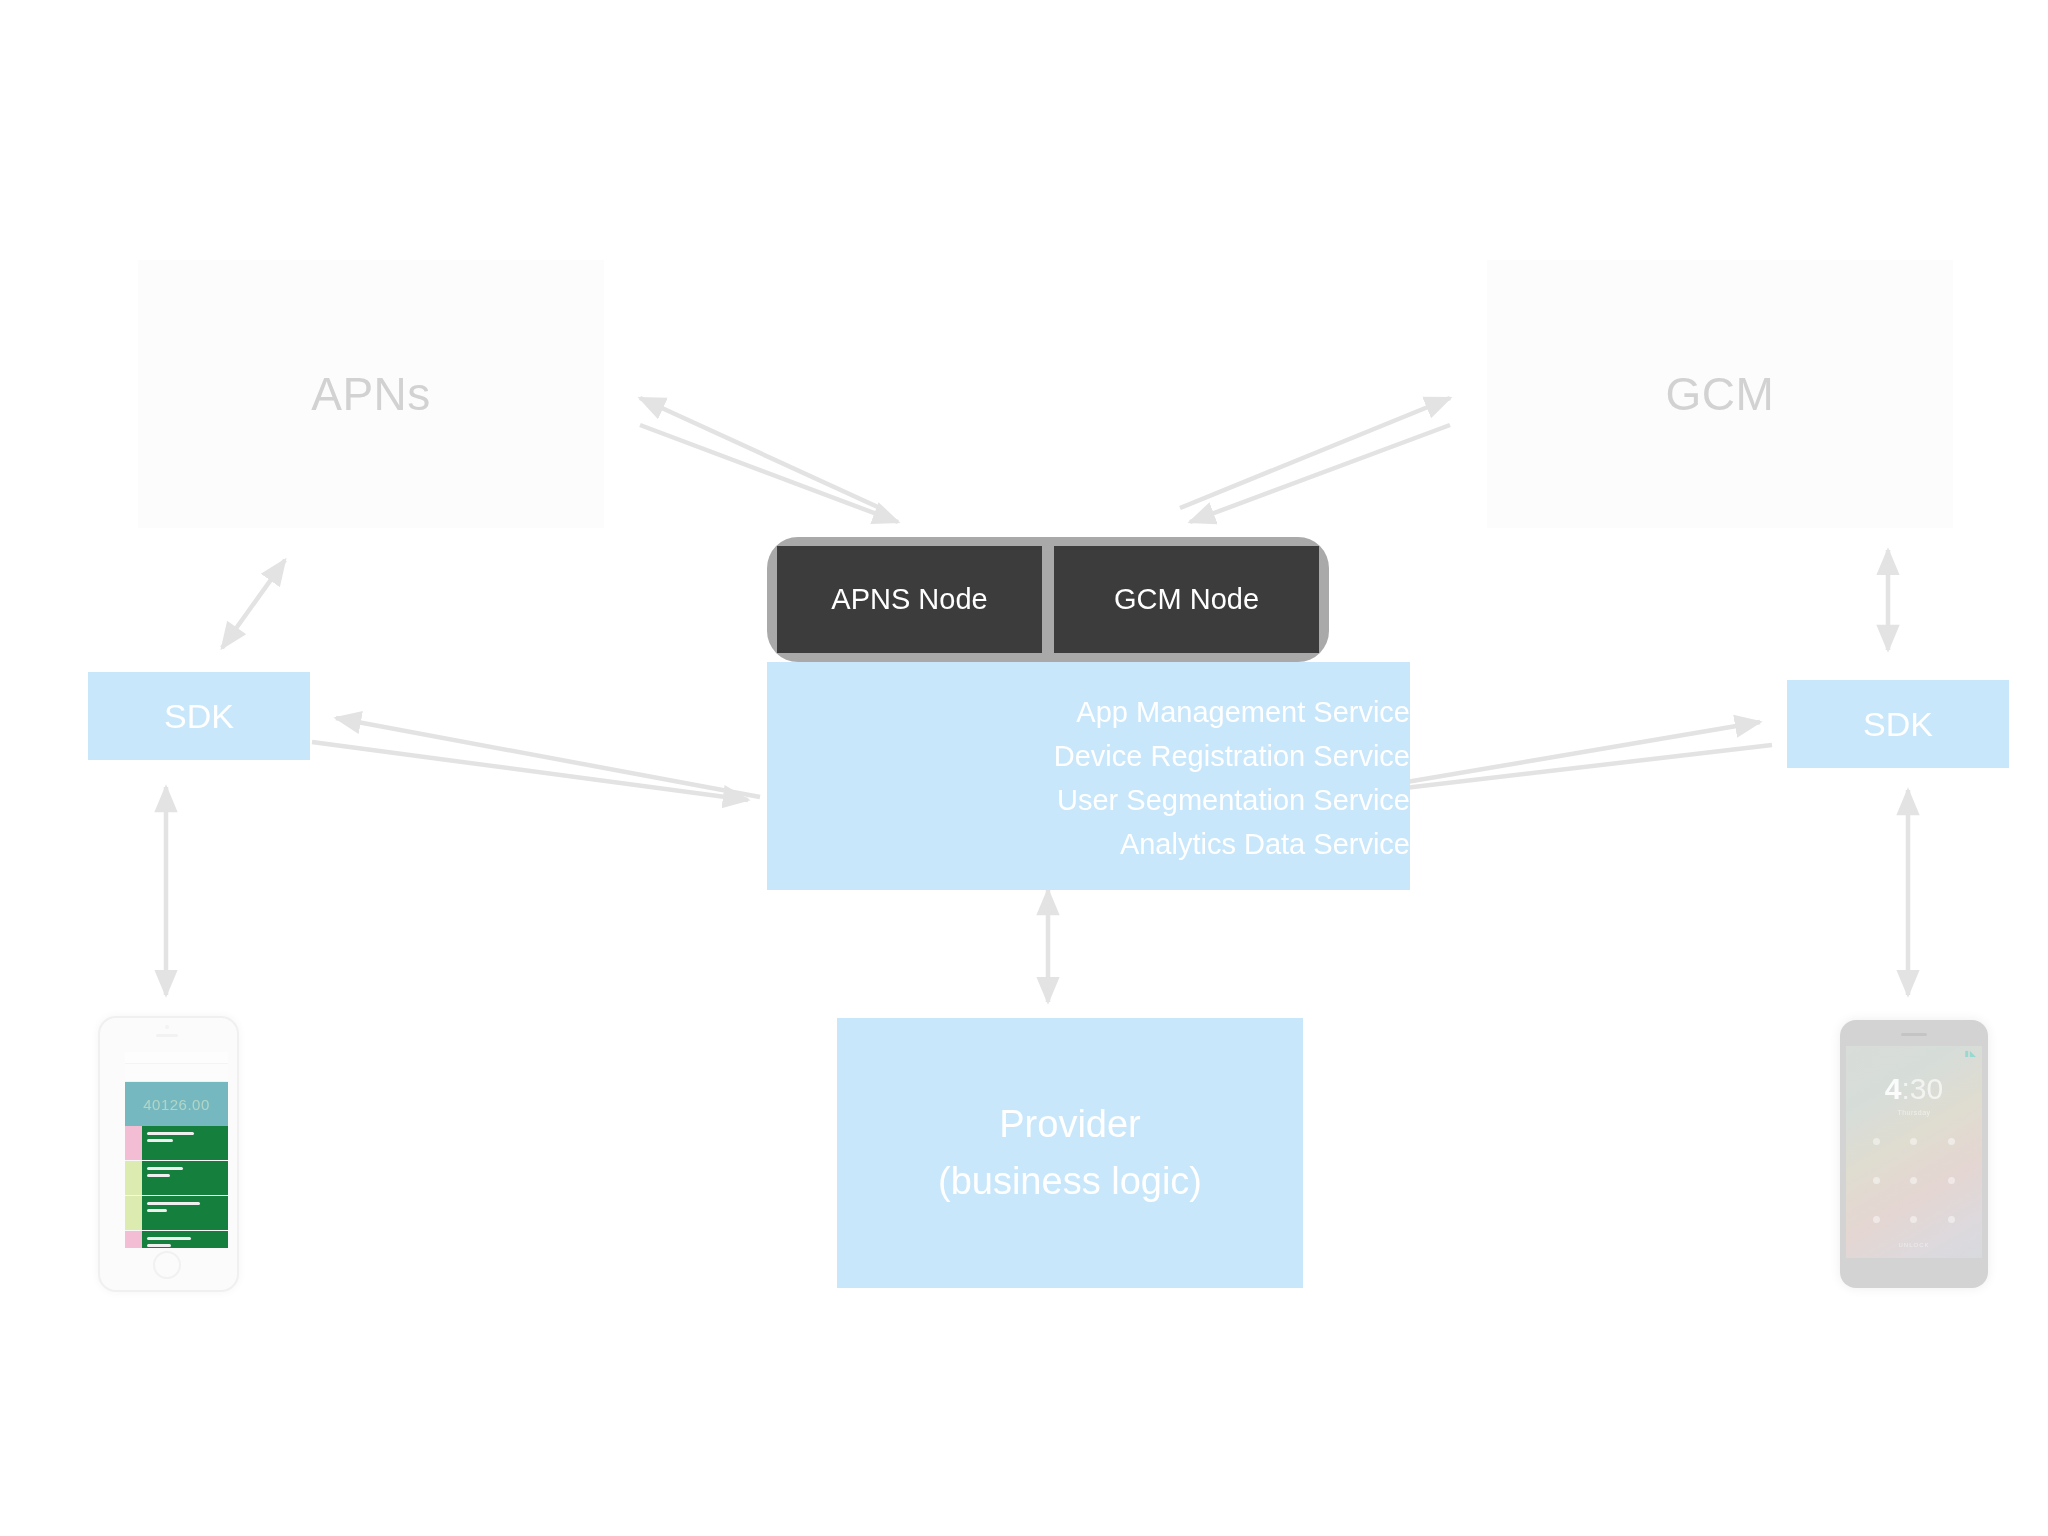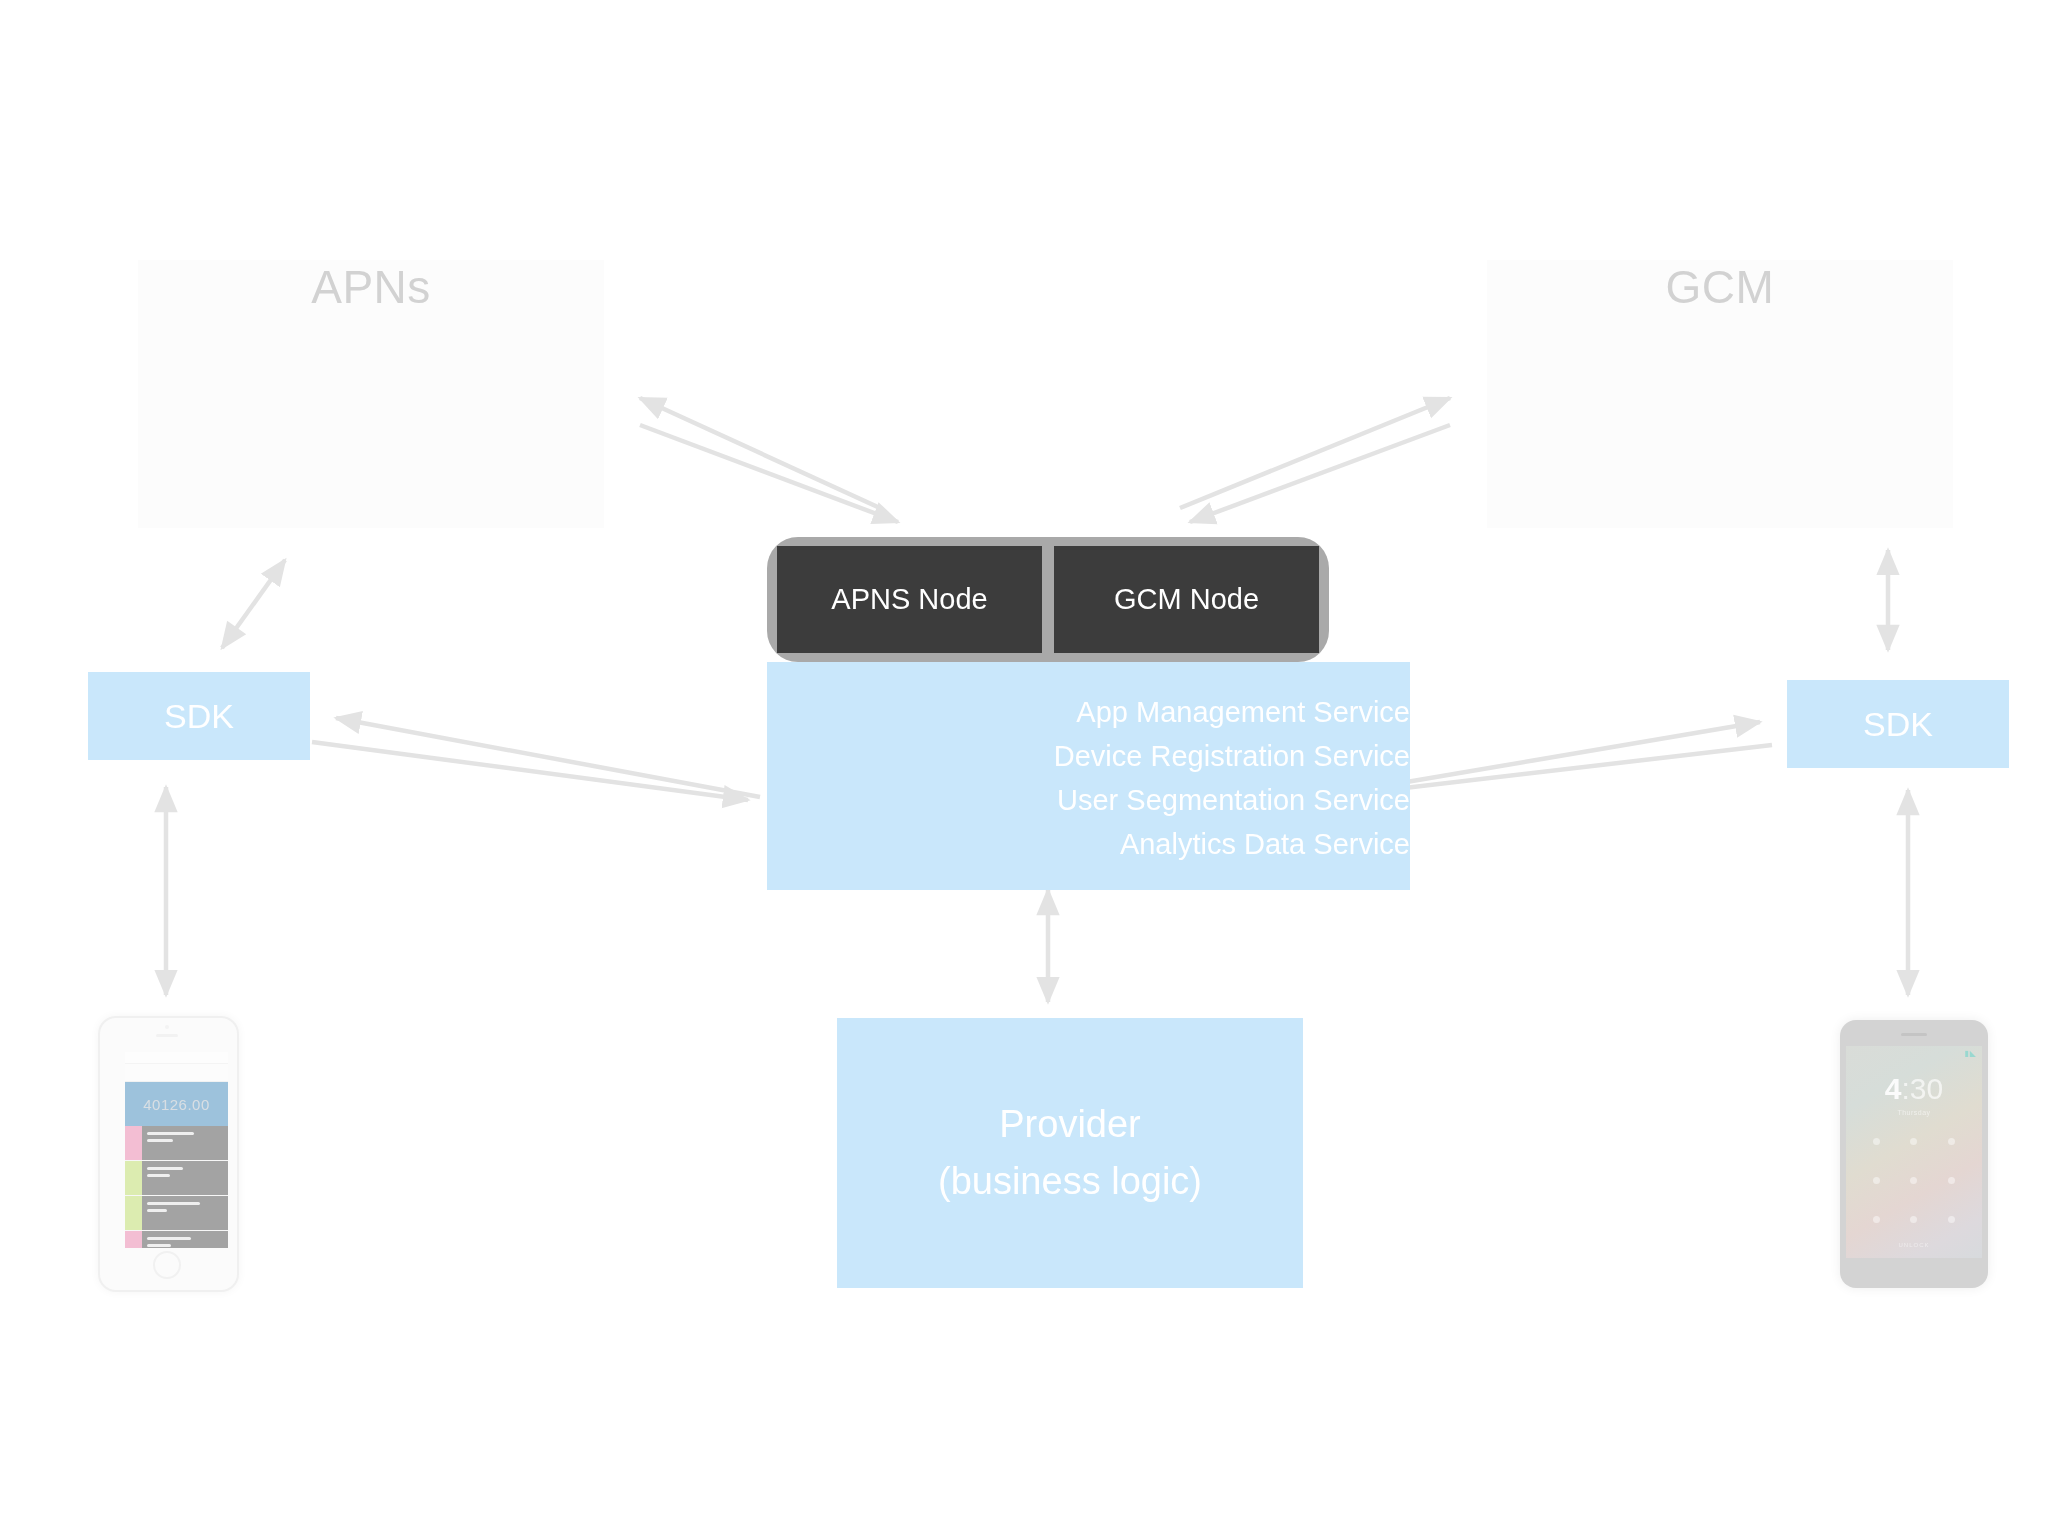--- a/index.html
+++ b/index.html
@@ -20,21 +20,21 @@
     overflow: hidden;
   }
 
   
   .abs { position: absolute; box-sizing: border-box; }
 
   
   .cloud-box {
     background: #fcfcfc;
     display: flex;
-    align-items: flex-start;
+    align-items: center;
     justify-content: center;
   }
   .cloud-label {
     font-size: 46px;
     color: #d2d2d2;
     font-weight: 400;
     letter-spacing: 0.5px;
     white-space: nowrap;
   }
 
@@ -125,21 +125,21 @@
     width: 100%; height: 100%;
     background: #fbfbfb;
     border: 2px solid #f0f0f0;
     border-radius: 18px;
     box-shadow: 0 0 10px rgba(0,0,0,0.045);
   }
   .iphone-screen {
     position: absolute;
     left: 7px; right: 7px;
     top: 36px; bottom: 40px;
-    background: #a3a3a3;
+    background: #15803d;
     overflow: hidden;
     margin-left: 20px;
   }
   .ip-statusbar {
     height: 11px;
     background: #fdfdfd;
     border-bottom: 1px solid #f4f4f4;
   }
   .ip-navbar {
     height: 17px;

